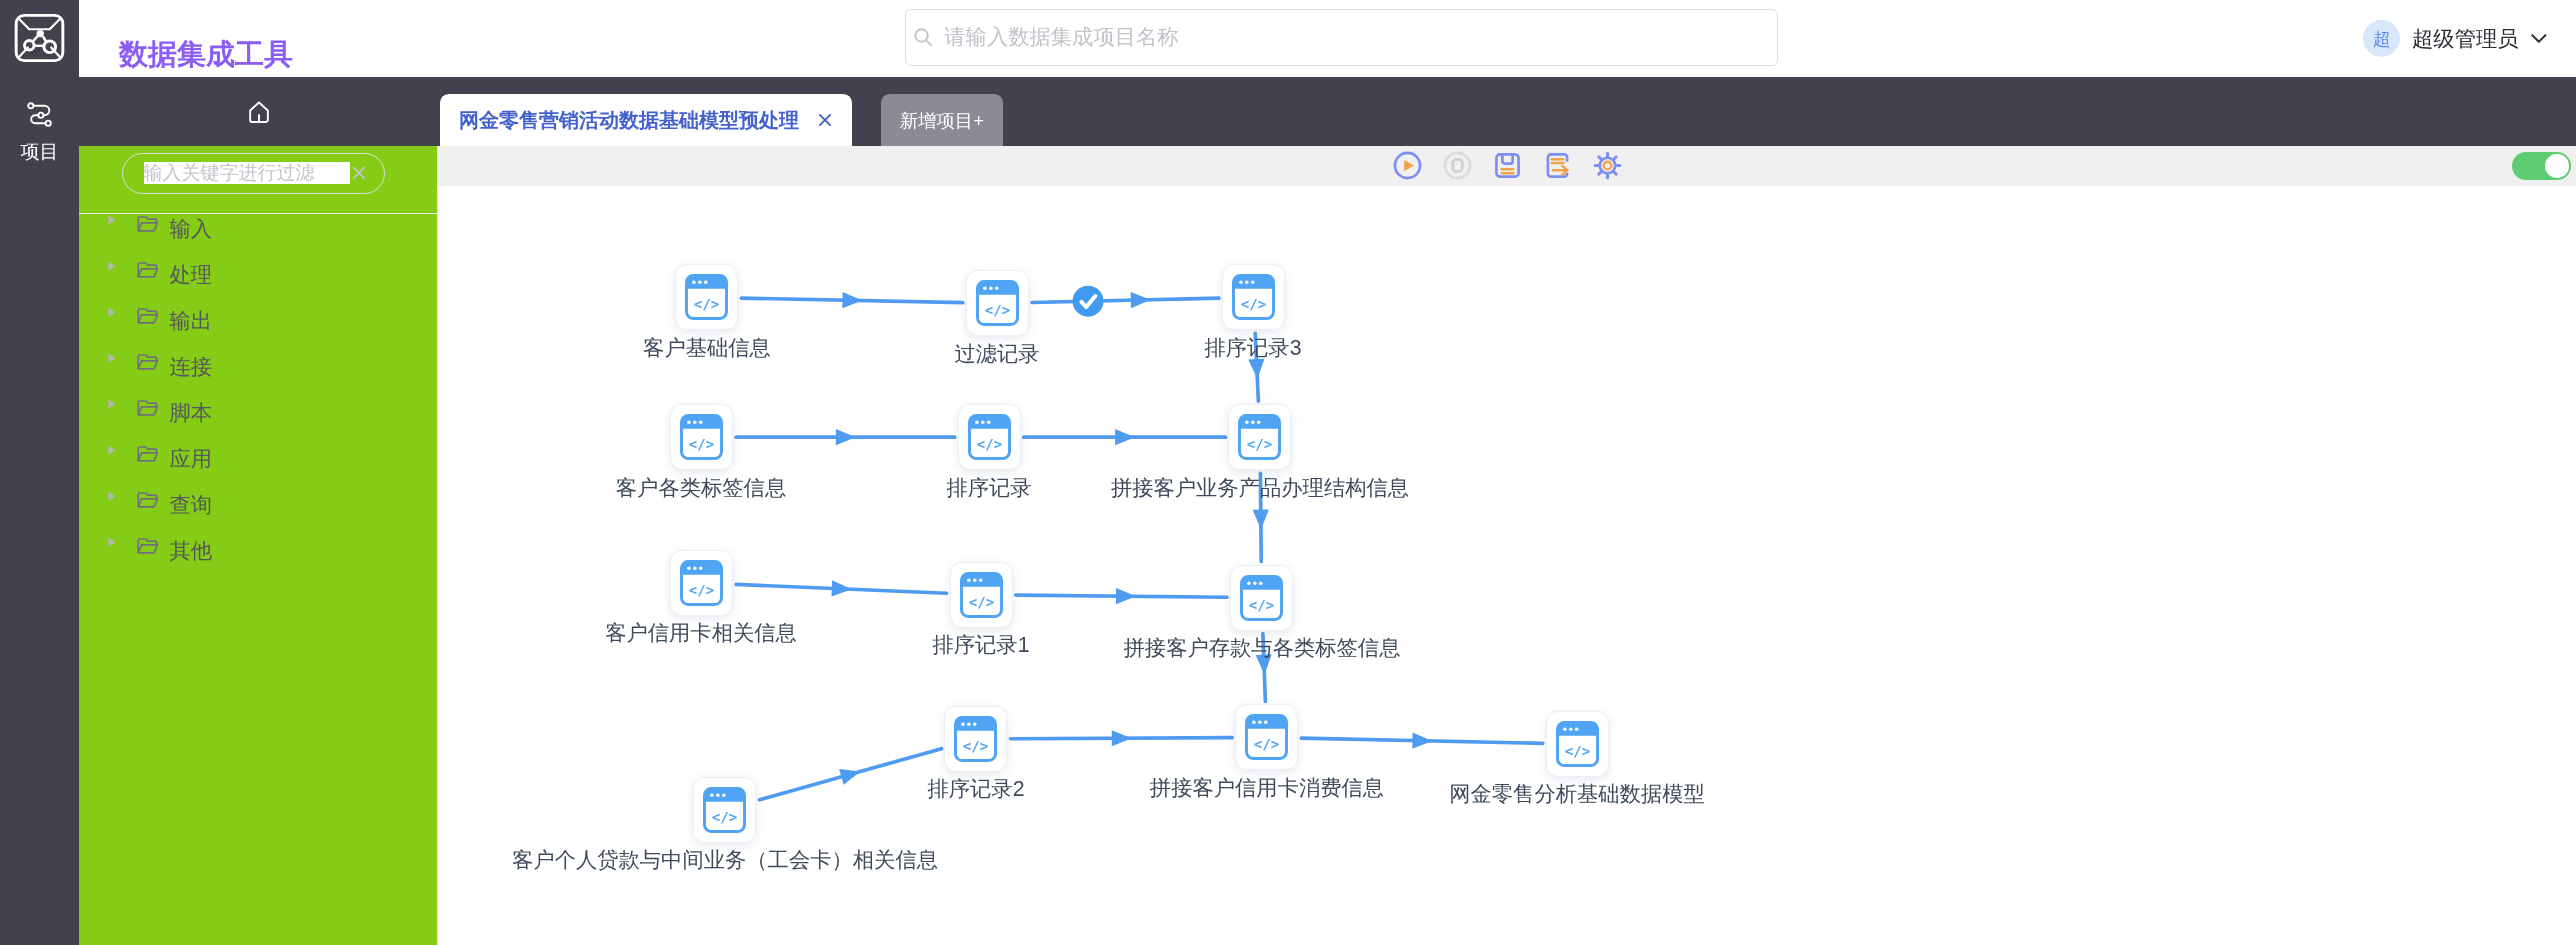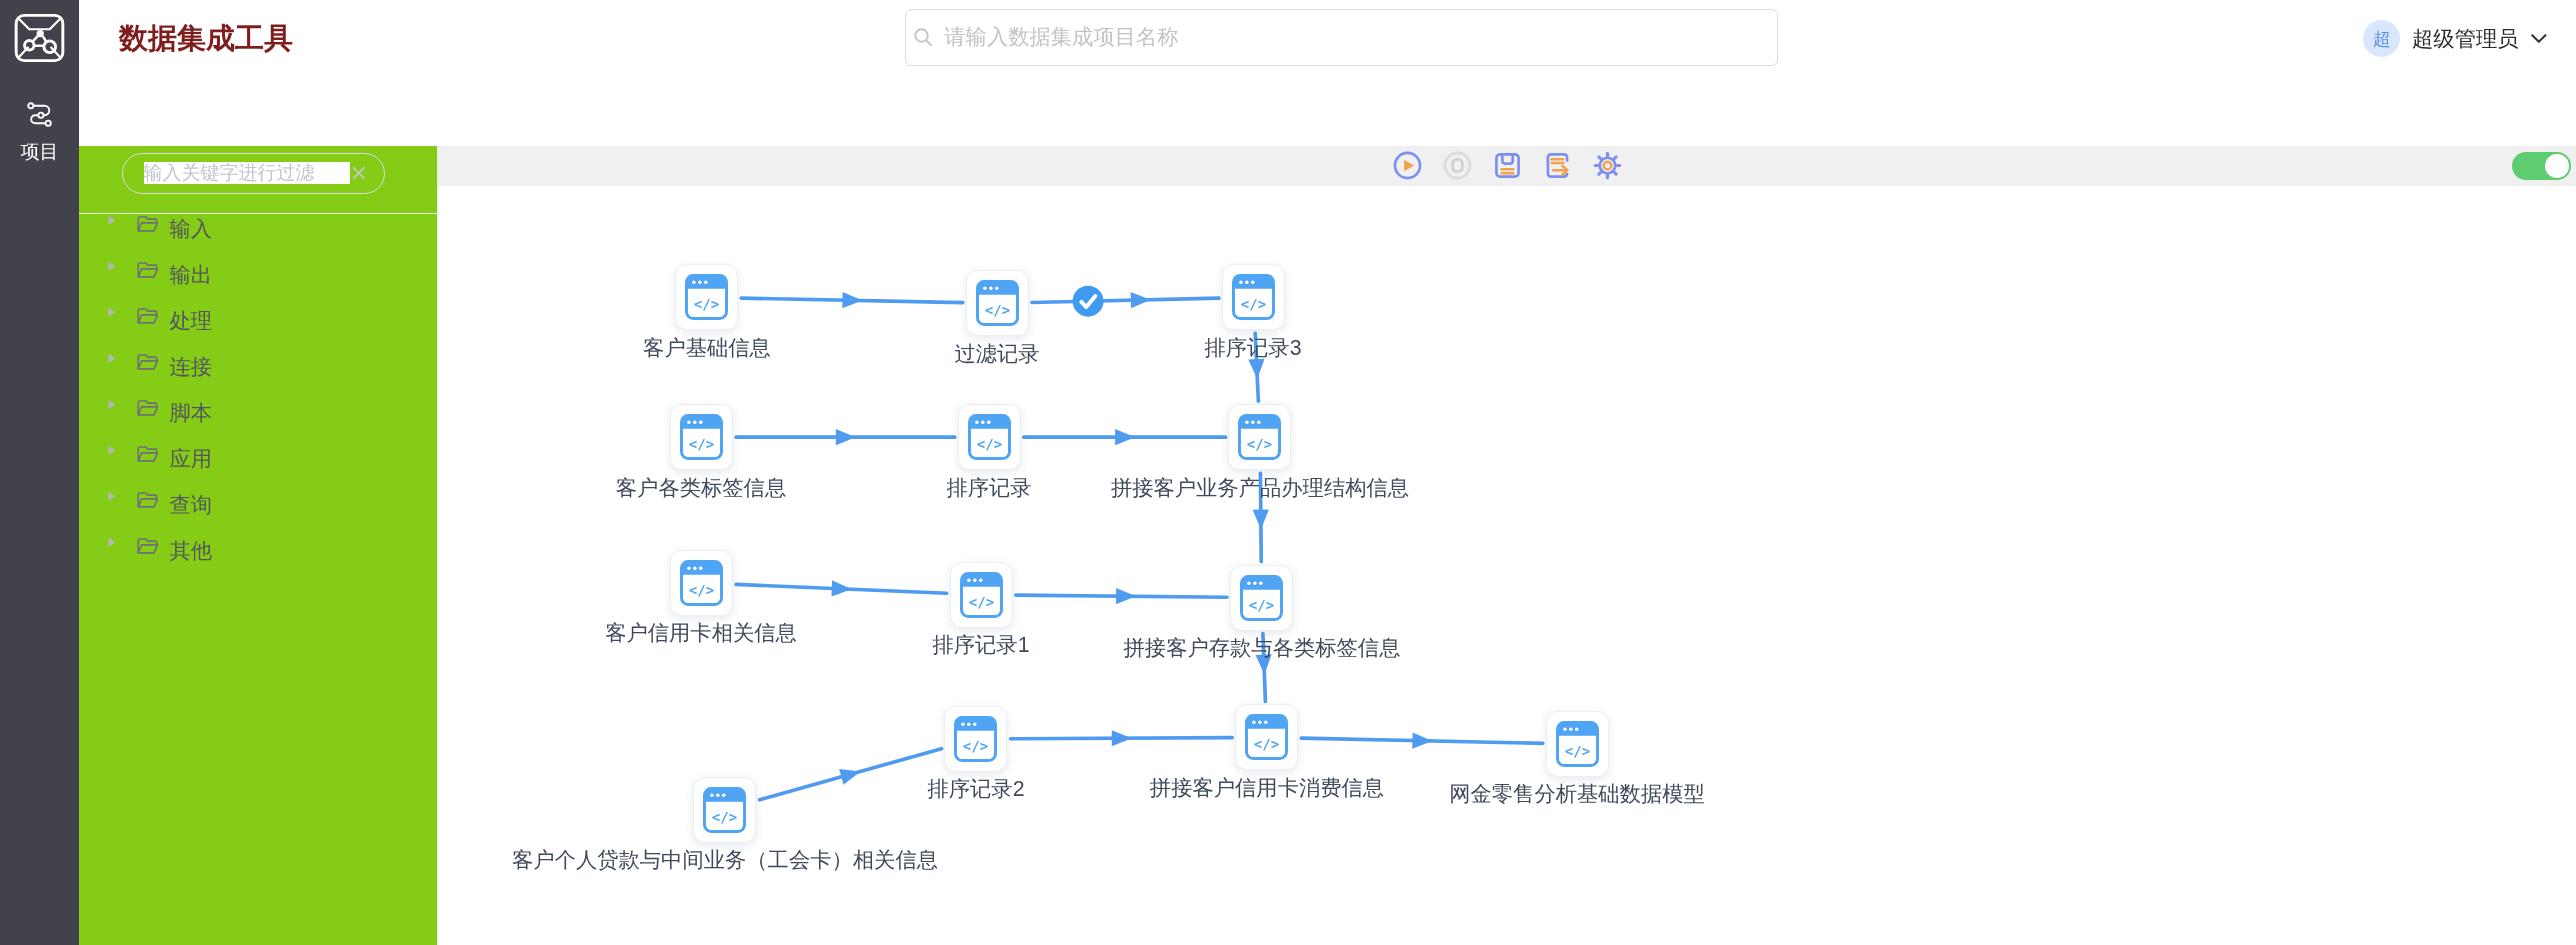--- a/index.html
+++ b/index.html
@@ -8,21 +8,21 @@
   .app { position:relative; width:2576px; height:945px; overflow:hidden; background:#fff; }
 
   
   .rail { position:absolute; left:0; top:0; width:79px; height:945px; background:#42424C; z-index:6; }
   .logo { position:absolute; left:12.5px; top:11px; width:53px; height:54px; }
   .rail-item { position:absolute; left:0; top:100px; width:79px; text-align:center; cursor:pointer; }
   .rail-item .lbl { display:block; margin-top:7px; color:#FFFFFF; font-size:19px; }
 
   
   .top-header { position:absolute; left:79px; top:0; width:2497px; height:77px; background:#fff; z-index:5; }
-  .app-title { position:absolute; left:40px; top:0; height:77px; line-height:77px; font-size:29px; font-weight:bold; color:#7f1d1d; }
+  .app-title { position:absolute; left:40px; top:16px; height:77px; line-height:77px; font-size:29px; font-weight:bold; color:#8b5cf6; }
   .search-box { position:absolute; left:826px; top:8.8px; width:873px; height:57px; border:0.7px solid #DCDCE2; border-radius:5.9px; display:flex; align-items:center; padding:0 6px; background:#fff; }
   .search-box input { border:none; outline:none; flex:1; margin-left:10.3px; font-size:21.3px; color:#333; font-family:inherit; }
   .search-box input::placeholder { color:#C2C3CA; }
   .user { position:absolute; right:28px; top:0; height:77px; display:flex; align-items:center; gap:11.8px; cursor:pointer; }
   .avatar { width:37px; height:37px; border-radius:50%; background:#D8E7FB; color:#5B8FE8; font-size:17.7px; display:flex; align-items:center; justify-content:center; }
   .user-name { font-size:21.3px; color:#2B2B33; }
 
   
   .dark-strip { position:absolute; left:79px; top:77px; width:2497px; height:69px; background:#42424C; z-index:4; }
   .home-btn { position:absolute; left:166px; top:20.6px; width:28px; height:28px; cursor:pointer; }
@@ -96,20 +96,41 @@
     </div>
     <div class="user">
       <div class="avatar">超</div>
       <span class="user-name">超级管理员</span>
       <svg width="17.7" height="11" viewBox="0 0 24 15" fill="none">
         <path d="M3 3 L12 12 L21 3" stroke="#33343B" stroke-width="2.8" stroke-linecap="round" stroke-linejoin="round"></path>
       </svg>
     </div>
   </div>
 
+  <div class="dark-strip">
+    <div class="home-btn">
+      <svg width="28" height="28" viewBox="0 0 38 38" fill="none">
+        <path d="M7 17 L19 6 L31 17 V30 a2.5 2.5 0 0 1 -2.5 2.5 H9.5 A2.5 2.5 0 0 1 7 30 Z" stroke="#fff" stroke-width="2.6" stroke-linejoin="round"></path>
+        <path d="M19 32 V23" stroke="#fff" stroke-width="2.6" stroke-linecap="round"></path>
+      </svg>
+    </div>
+    <div class="tabs" id="tabs">
+        <div class="tab active">
+          <span>网金零售营销活动数据基础模型预处理</span>
+          <span class="close">
+            <svg width="16" height="16" viewBox="0 0 22 22" fill="none">
+              <path d="M4 4 L18 18 M18 4 L4 18" stroke="#4361CC" stroke-width="2.6" stroke-linecap="round"></path>
+            </svg>
+          </span>
+        </div>
+        <div class="tab inactive">
+          <span>新增项目+</span>
+        </div>
+      </div>
+  </div>
 
   <div class="toolbar">
     <div class="tool-group" id="toolGroup">
         <span class="tool-btn"><svg width="31" height="31" viewBox="0 0 42 42" fill="none">
             <circle cx="21" cy="21" r="17" stroke="#7C8EF0" stroke-width="3.6"></circle>
             <path d="M16.5 13.5 L30 21 L16.5 28.5 Z" fill="#F2A24A"></path>
           </svg></span>
         <span class="tool-btn disabled"><svg width="31" height="31" viewBox="0 0 42 42" fill="none">
             <circle cx="21" cy="21" r="17" stroke="#DADBE0" stroke-width="3.6"></circle>
             <rect x="14.5" y="13" width="13" height="16" rx="5" stroke="#CDCED3" stroke-width="3.4"></rect>
@@ -172,35 +193,35 @@
             <svg width="9.6" height="12.5" viewBox="0 0 13 17">
               <path d="M2 2 L11 8.5 L2 15 Z" fill="#B5B6BD"></path>
             </svg>
           </span>
           <span class="folder">
             <svg width="23.6" height="20.6" viewBox="0 0 32 28" fill="none">
               <path d="M3 23 V6 a2 2 0 0 1 2 -2 h8 l3 3 h10 a2 2 0 0 1 2 2 v3" stroke="#6F7077" stroke-width="2.2" stroke-linejoin="round"></path>
               <path d="M3 23 L7.5 12 H29 L24.5 23 Z" stroke="#6F7077" stroke-width="2.2" stroke-linejoin="round"></path>
             </svg>
           </span>
+          <span class="t-lbl">处理</span>
+        </div>
+        <div class="tree-row">
+          <span class="caret">
+            <svg width="9.6" height="12.5" viewBox="0 0 13 17">
+              <path d="M2 2 L11 8.5 L2 15 Z" fill="#B5B6BD"></path>
+            </svg>
+          </span>
+          <span class="folder">
+            <svg width="23.6" height="20.6" viewBox="0 0 32 28" fill="none">
+              <path d="M3 23 V6 a2 2 0 0 1 2 -2 h8 l3 3 h10 a2 2 0 0 1 2 2 v3" stroke="#6F7077" stroke-width="2.2" stroke-linejoin="round"></path>
+              <path d="M3 23 L7.5 12 H29 L24.5 23 Z" stroke="#6F7077" stroke-width="2.2" stroke-linejoin="round"></path>
+            </svg>
+          </span>
           <span class="t-lbl">输出</span>
-        </div>
-        <div class="tree-row">
-          <span class="caret">
-            <svg width="9.6" height="12.5" viewBox="0 0 13 17">
-              <path d="M2 2 L11 8.5 L2 15 Z" fill="#B5B6BD"></path>
-            </svg>
-          </span>
-          <span class="folder">
-            <svg width="23.6" height="20.6" viewBox="0 0 32 28" fill="none">
-              <path d="M3 23 V6 a2 2 0 0 1 2 -2 h8 l3 3 h10 a2 2 0 0 1 2 2 v3" stroke="#6F7077" stroke-width="2.2" stroke-linejoin="round"></path>
-              <path d="M3 23 L7.5 12 H29 L24.5 23 Z" stroke="#6F7077" stroke-width="2.2" stroke-linejoin="round"></path>
-            </svg>
-          </span>
-          <span class="t-lbl">处理</span>
         </div>
         <div class="tree-row">
           <span class="caret">
             <svg width="9.6" height="12.5" viewBox="0 0 13 17">
               <path d="M2 2 L11 8.5 L2 15 Z" fill="#B5B6BD"></path>
             </svg>
           </span>
           <span class="folder">
             <svg width="23.6" height="20.6" viewBox="0 0 32 28" fill="none">
               <path d="M3 23 V6 a2 2 0 0 1 2 -2 h8 l3 3 h10 a2 2 0 0 1 2 2 v3" stroke="#6F7077" stroke-width="2.2" stroke-linejoin="round"></path>

